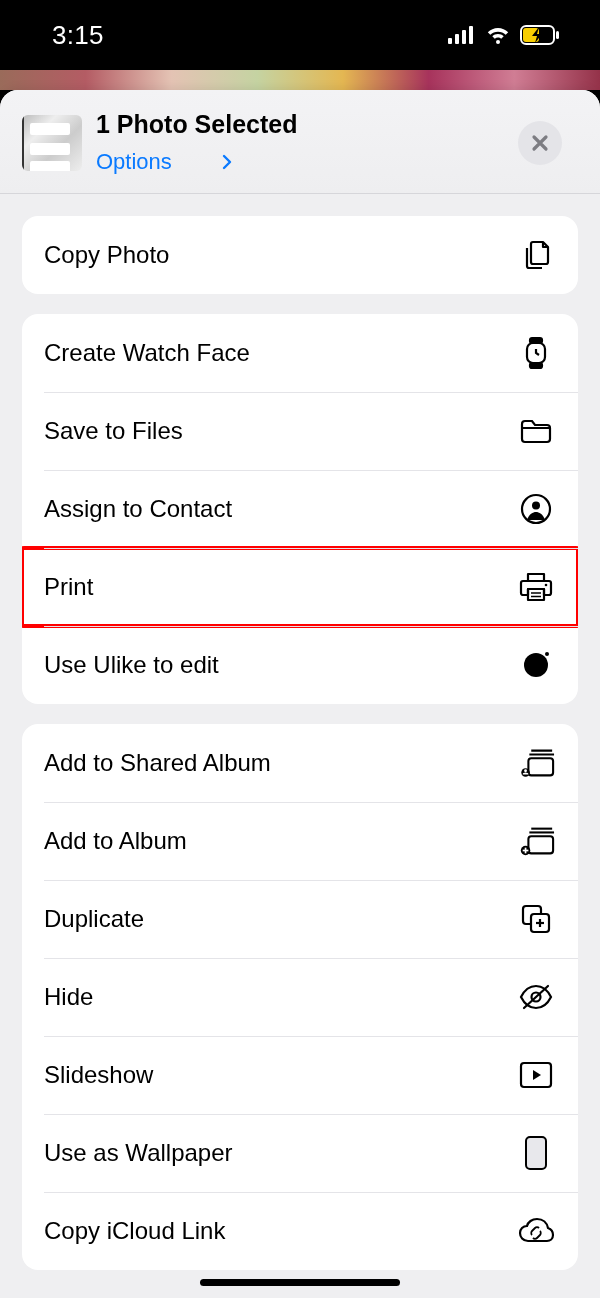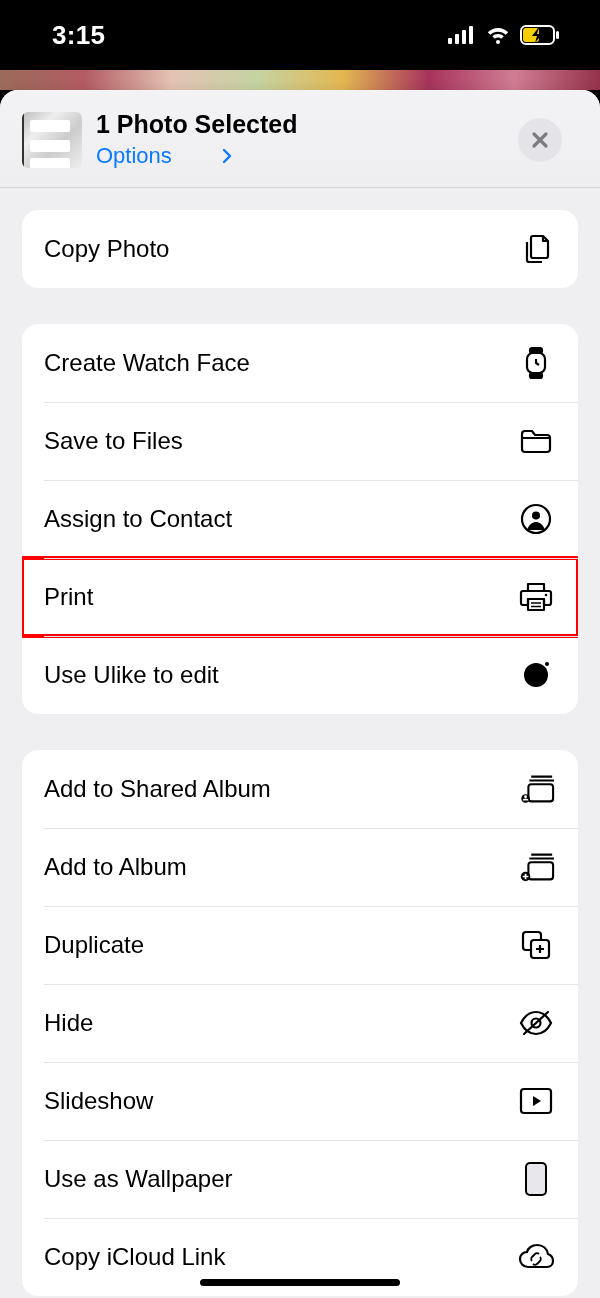--- a/index.html
+++ b/index.html
@@ -1,49 +1,49 @@
 <!DOCTYPE html>
 <html><head>
   <meta charset="utf-8">
   <style>
     * { margin: 0; padding: 0; box-sizing: border-box; }
     html, body { width: 600px; height: 1298px; overflow: hidden; font-family: -apple-system, BlinkMacSystemFont, 'SF Pro Text', 'Helvetica Neue', Arial, sans-serif; }
     body { background: #000; }
 
     
     .status-bar { height: 70px; background: #000; color: #fff; display: flex; align-items: center; justify-content: space-between; padding: 0 40px 0 52px; }
-    .status-time { font-size: 26px; font-weight: 700; letter-spacing: 0.3px; }
+    .status-time { font-size: 26px; font-weight: 400; letter-spacing: 0.3px; }
     .status-right { display: flex; align-items: center; gap: 9px; }
     .status-right svg { display: block; }
 
     
     .top-banner { height: 20px; background: linear-gradient(90deg,#9a6b5a,#b45c64,#e4c3b4,#c5d3a2,#e4b752,#a7335c,#d07d94,#943249); }
 
     
     .sheet { background: #f1f1f3; border-top-left-radius: 18px; border-top-right-radius: 18px; box-shadow: 0 -2px 10px rgba(0,0,0,0.08); height: calc(1298px - 90px); overflow: hidden; position: relative; }
 
     
     .sheet-header { display: flex; align-items: center; padding: 20px 38px 18px 22px; border-bottom: 1px solid #d6d6da; background: linear-gradient(180deg,#f3f3f5,#eeeef0); }
     .thumb { width: 60px; height: 56px; border-radius: 6px; background:
       linear-gradient(90deg,#333 0 2px, transparent 2px) 0 0/100% 100%,
       linear-gradient(135deg,#bbb 0%,#eee 30%,#ccc 60%,#eee 100%);
       position: relative; flex-shrink: 0; overflow: hidden;
     }
     .thumb::after{content:"";position:absolute;left:8px;top:8px;width:40px;height:12px;background:#fff;border-radius:2px;box-shadow:0 20px 0 #fff, 0 38px 0 #fff;}
     .sheet-titles { margin-left: 14px; flex: 1; }
     .sheet-title { font-size: 25px; font-weight: 700; color: #000; }
-    .options-link { display: inline-flex; align-items: center; font-size: 22px; color: #0a7aff; margin-top: 4px; gap: 44px; }
+    .options-link { display: inline-flex; align-items: center; font-size: 22px; color: #0a7aff; margin-top: 10px; gap: 44px; }
     .options-link .chev { margin-left: 6px; }
     .close-btn { width: 44px; height: 44px; border-radius: 22px; background: #e4e4e8; display: flex; align-items: center; justify-content: center; }
 
     
     .scroll { padding: 22px 22px 40px 22px; height: calc(100% - 98px); overflow: hidden; background: #efeff1; }
 
     
-    .group { background: #fff; border-radius: 16px; overflow: hidden; margin-bottom: 36px; }
+    .group { background: #fff; border-radius: 16px; overflow: hidden; margin-bottom: 20px; }
 
     .row { display: flex; align-items: center; justify-content: space-between; padding: 0 22px 0 22px; height: 78px; position: relative; }
     .row + .row::before { content: ""; position: absolute; top: 0; left: 22px; right: 0; height: 1px; background: #e4e4e8; }
     .row-label { font-size: 24px; color: #000; font-weight: 400; }
     .row-icon { width: 40px; display: flex; justify-content: center; align-items: center; color: #000; }
 
     
     .highlight-print { outline: 4px solid #ff0000; outline-offset: -2px; border-radius: 2px; }
 
     

